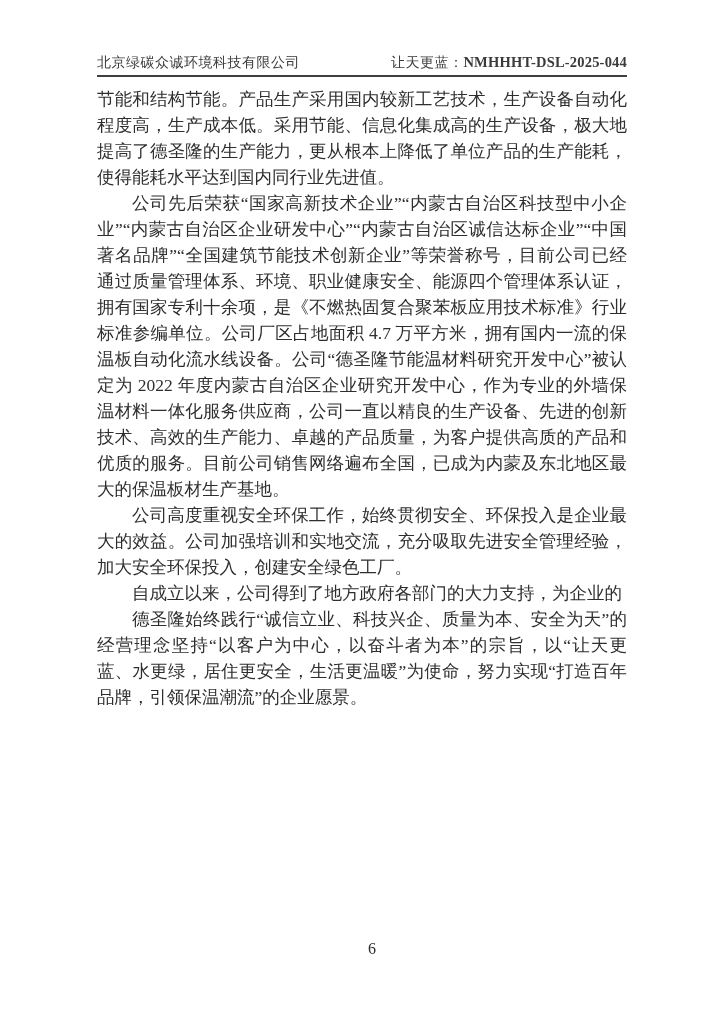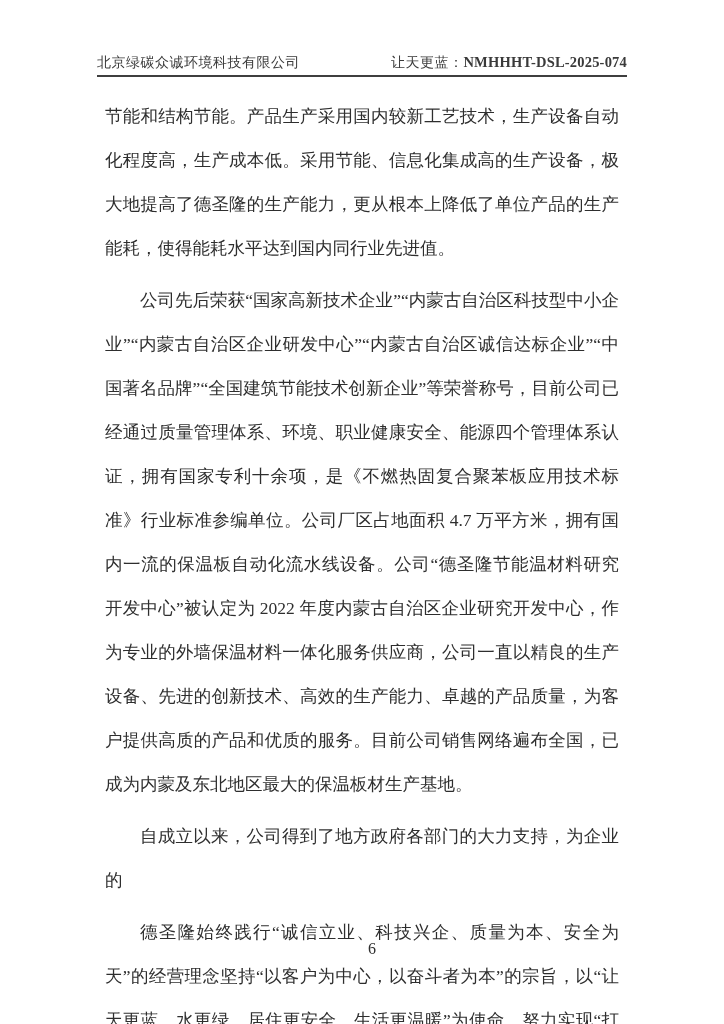--- a/index.html
+++ b/index.html
@@ -46,23 +46,23 @@
     height: 0;
     border-top: 2px solid #3f3f3f;
   }
   .content {
     position: absolute;
     left: 97px;
     width: 530px;
     top: 86px;
   }
   .para {
-    margin: 8px;
+    margin: 0;
     font-size: 17.5px;
-    line-height: 44px;
+    line-height: 26px;
     text-align: justify;
     color: #2e2e2e;
   }
   .para.indent {
     text-indent: 2em;
   }
   .footer {
     position: absolute;
     left: 0;
     width: 100%;
@@ -73,29 +73,30 @@
   }
 </style>
 </head>
 <body>
 
 <div class="page">
 
   <div class="header">
     <span>北京绿碳众诚环境科技有限公司</span>
     <span class="archive">
-      <span>让天更蓝：</span><span class="num">NMHHHT-DSL-2025-074</span>
+      <span>让天更蓝：</span><span class="num">NMHHHT-DSL-2025-044</span>
     </span>
   </div>
 
   <div class="header-rule"></div>
 
   <div class="content">
     <p class="para">节能和结构节能。产品生产采用国内较新工艺技术，生产设备自动化程度高，生产成本低。采用节能、信息化集成高的生产设备，极大地提高了德圣隆的生产能力，更从根本上降低了单位产品的生产能耗，使得能耗水平达到国内同行业先进值。</p>
     <p class="para indent">公司先后荣获“国家高新技术企业”“内蒙古自治区科技型中小企业”“内蒙古自治区企业研发中心”“内蒙古自治区诚信达标企业”“中国著名品牌”“全国建筑节能技术创新企业”等荣誉称号，目前公司已经通过质量管理体系、环境、职业健康安全、能源四个管理体系认证，拥有国家专利十余项，是《不燃热固复合聚苯板应用技术标准》行业标准参编单位。公司厂区占地面积 4.7 万平方米，拥有国内一流的保温板自动化流水线设备。公司“德圣隆节能温材料研究开发中心”被认定为 2022 年度内蒙古自治区企业研究开发中心，作为专业的外墙保温材料一体化服务供应商，公司一直以精良的生产设备、先进的创新技术、高效的生产能力、卓越的产品质量，为客户提供高质的产品和优质的服务。目前公司销售网络遍布全国，已成为内蒙及东北地区最大的保温板材生产基地。</p>
+    <p class="para indent">公司高度重视安全环保工作，始终贯彻安全、环保投入是企业最大的效益。公司加强培训和实地交流，充分吸取先进安全管理经验，加大安全环保投入，创建安全绿色工厂。</p>
     <p class="para indent">自成立以来，公司得到了地方政府各部门的大力支持，为企业的</p>
     <p class="para indent">德圣隆始终践行“诚信立业、科技兴企、质量为本、安全为天”的经营理念坚持“以客户为中心，以奋斗者为本”的宗旨，以“让天更蓝、水更绿，居住更安全，生活更温暖”为使命，努力实现“打造百年品牌，引领保温潮流”的企业愿景。</p>
   </div>
 
   <div class="footer">
     <span>6</span>
   </div>
 
 </div>
 

